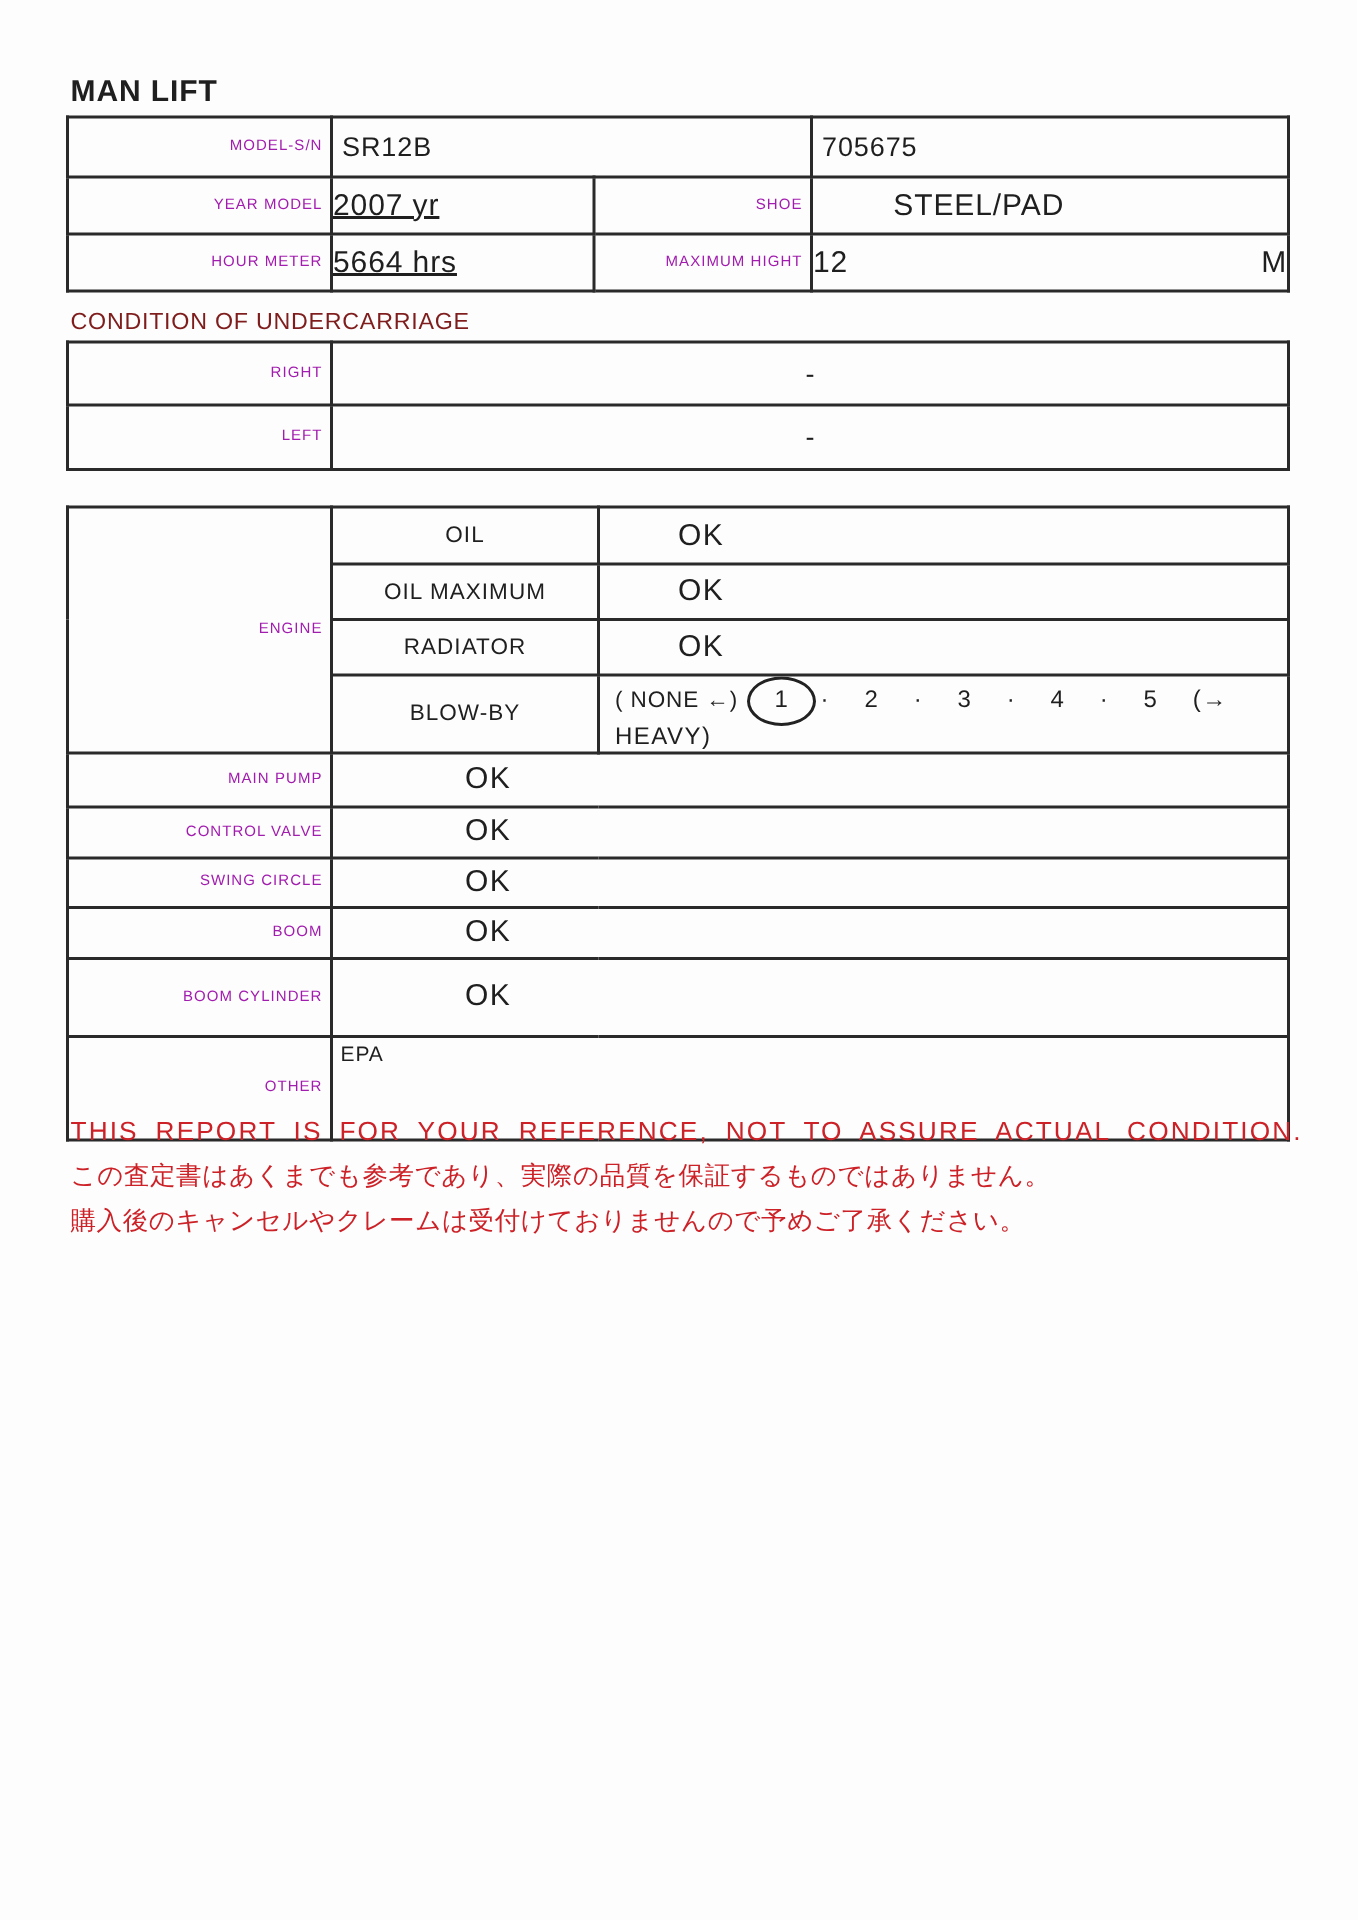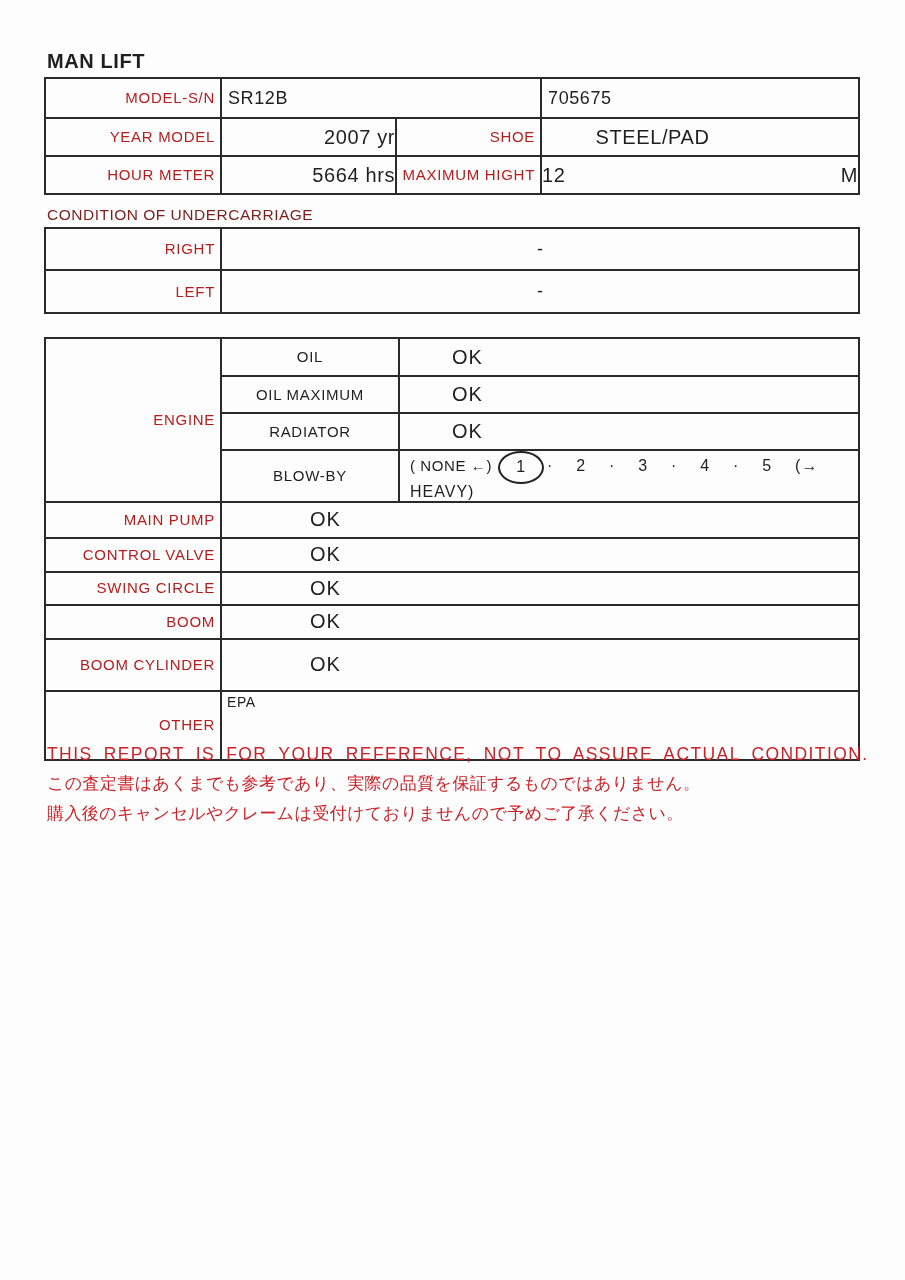--- a/index.html
+++ b/index.html
@@ -32,29 +32,29 @@
     line-height: 1.05;
     overflow: hidden;
     vertical-align: middle;
   }
   
   #spec-table  { left: 44px; top: 77px;  width: 814px; }
   #under-table { left: 44px; top: 227px; width: 814px; }
   #main-table  { left: 44px; top: 337px; width: 814px; }
 
   .lbl {
-    font-size: 15px;
+    font-size: 10px;
     text-align: right;
     padding-right: 5px !important;
     letter-spacing: 0.7px;
-    color: #b91c1c;
+    color: #a21caf;
   }
   .val { font-size: 20px; letter-spacing: 0.6px; }
   .val-big { font-size: 18px; text-align: left; padding-left: 6px !important; }
-  .val-center { text-align: right; }
+  .val-center { text-align: left; text-decoration: underline; }
   .val-shoe { text-align: center; padding-right: 95px !important; }
   .val-split { }
   .split-flex { display: flex; justify-content: space-between; align-items: center; }
   .dash-val { text-align: center; font-size: 18px; }
   .sub-lbl { font-size: 15px; text-align: center; letter-spacing: 0.7px; margin-top: 28px; }
   .ok-e { font-size: 20px; text-align: left; padding-left: 52px !important; letter-spacing: 1px; }
   .ok-m { font-size: 20px; text-align: left; padding-left: 88px !important; letter-spacing: 1px; }
   .blowby-cell {
     font-size: 15px;
     text-align: left;

